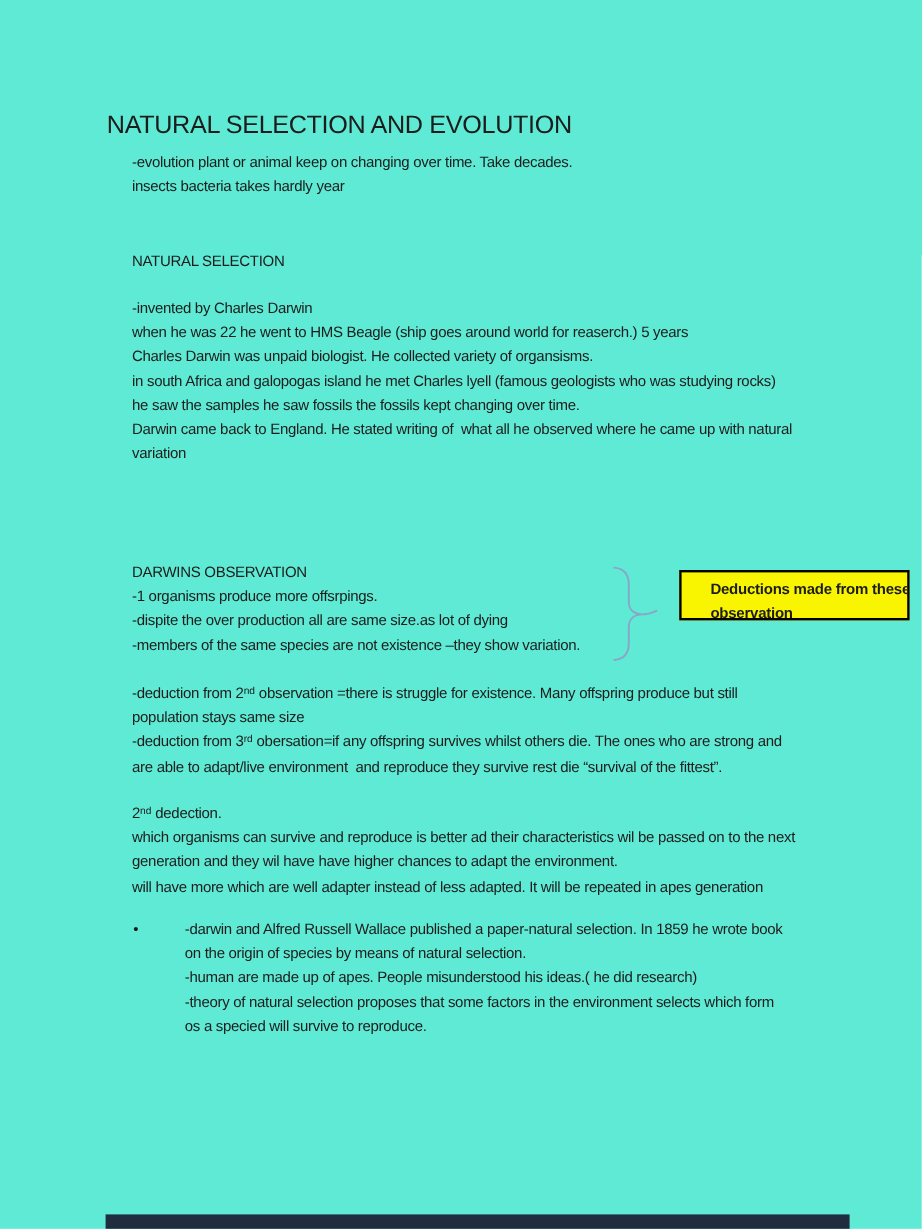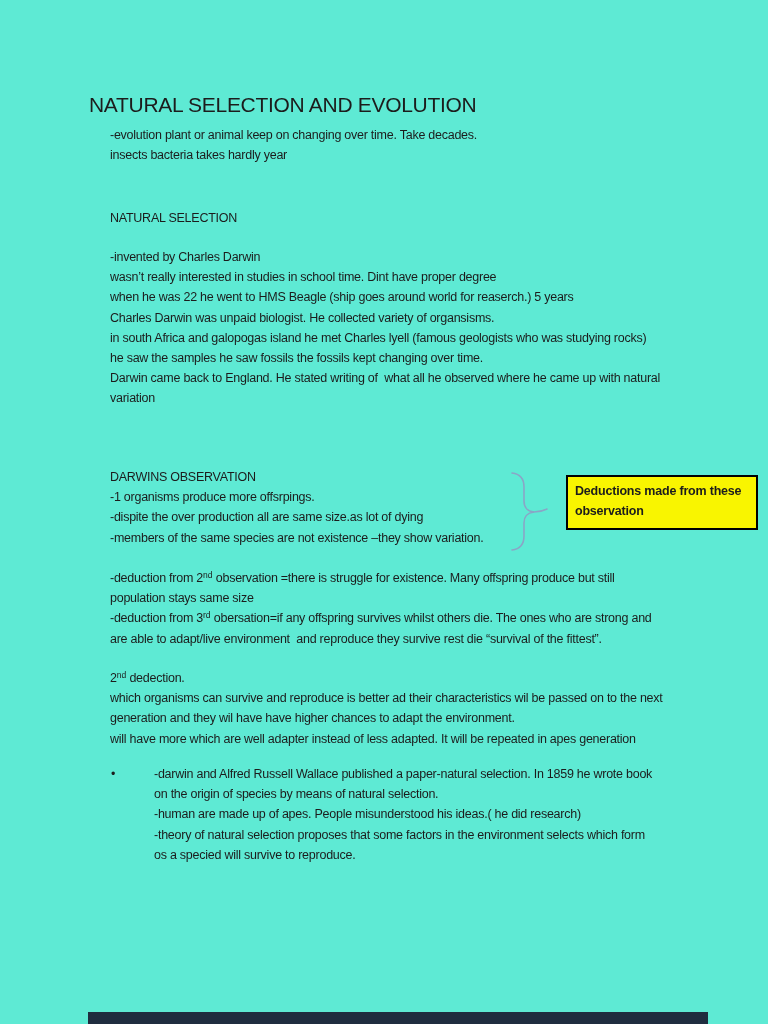--- a/index.html
+++ b/index.html
@@ -34,24 +34,24 @@
     line-height: 0;
     vertical-align: 4px;
     letter-spacing: 0;
   }
   .bullet {
     position: absolute; left: 111px; top: 764px;
     font-size: 12.5px; line-height: 20.2px;
   }
   .callout {
     position: absolute; left: 566px; top: 475px;
-    width: 192px; height: 55px;
+    width: 192px; height: 42px;
     box-sizing: border-box;
     border: 2px solid #000000;
-    padding: 4px 7px 0 7px;
+    padding: 4px 7px 0 24px;
     overflow: hidden;
   }
   .callout .line {
     font-weight: 700;
     font-size: 12.5px;
     line-height: 20px;
     letter-spacing: -0.2px;
   }
   .brace {
     position: absolute; left: 505px; top: 470px;
@@ -72,21 +72,20 @@
       <div class="line">-evolution plant or animal keep on changing over time. Take decades.</div>
       <div class="line">insects bacteria takes hardly year</div>
     </div>
 
   <div class="sec" style="top:208px">
       <div class="line">NATURAL SELECTION</div>
     </div>
 
   <div class="sec" style="top:247px">
       <div class="line">-invented by Charles Darwin</div>
-      <div class="line">wasn’t really interested in studies in school time. Dint have proper degree</div>
       <div class="line">when he was 22 he went to HMS Beagle (ship goes around world for reaserch.) 5 years</div>
       <div class="line">Charles Darwin was unpaid biologist. He collected variety of organsisms.</div>
       <div class="line">in south Africa and galopogas island he met Charles lyell (famous geologists who was studying rocks)</div>
       <div class="line">he saw the samples he saw fossils the fossils kept changing over time.</div>
       <div class="line">Darwin came back to England. He stated writing of  what all he observed where he came up with natural</div>
       <div class="line">variation</div>
     </div>
 
   <div class="sec" style="top:467px">
       <div class="line">DARWINS OBSERVATION</div>

